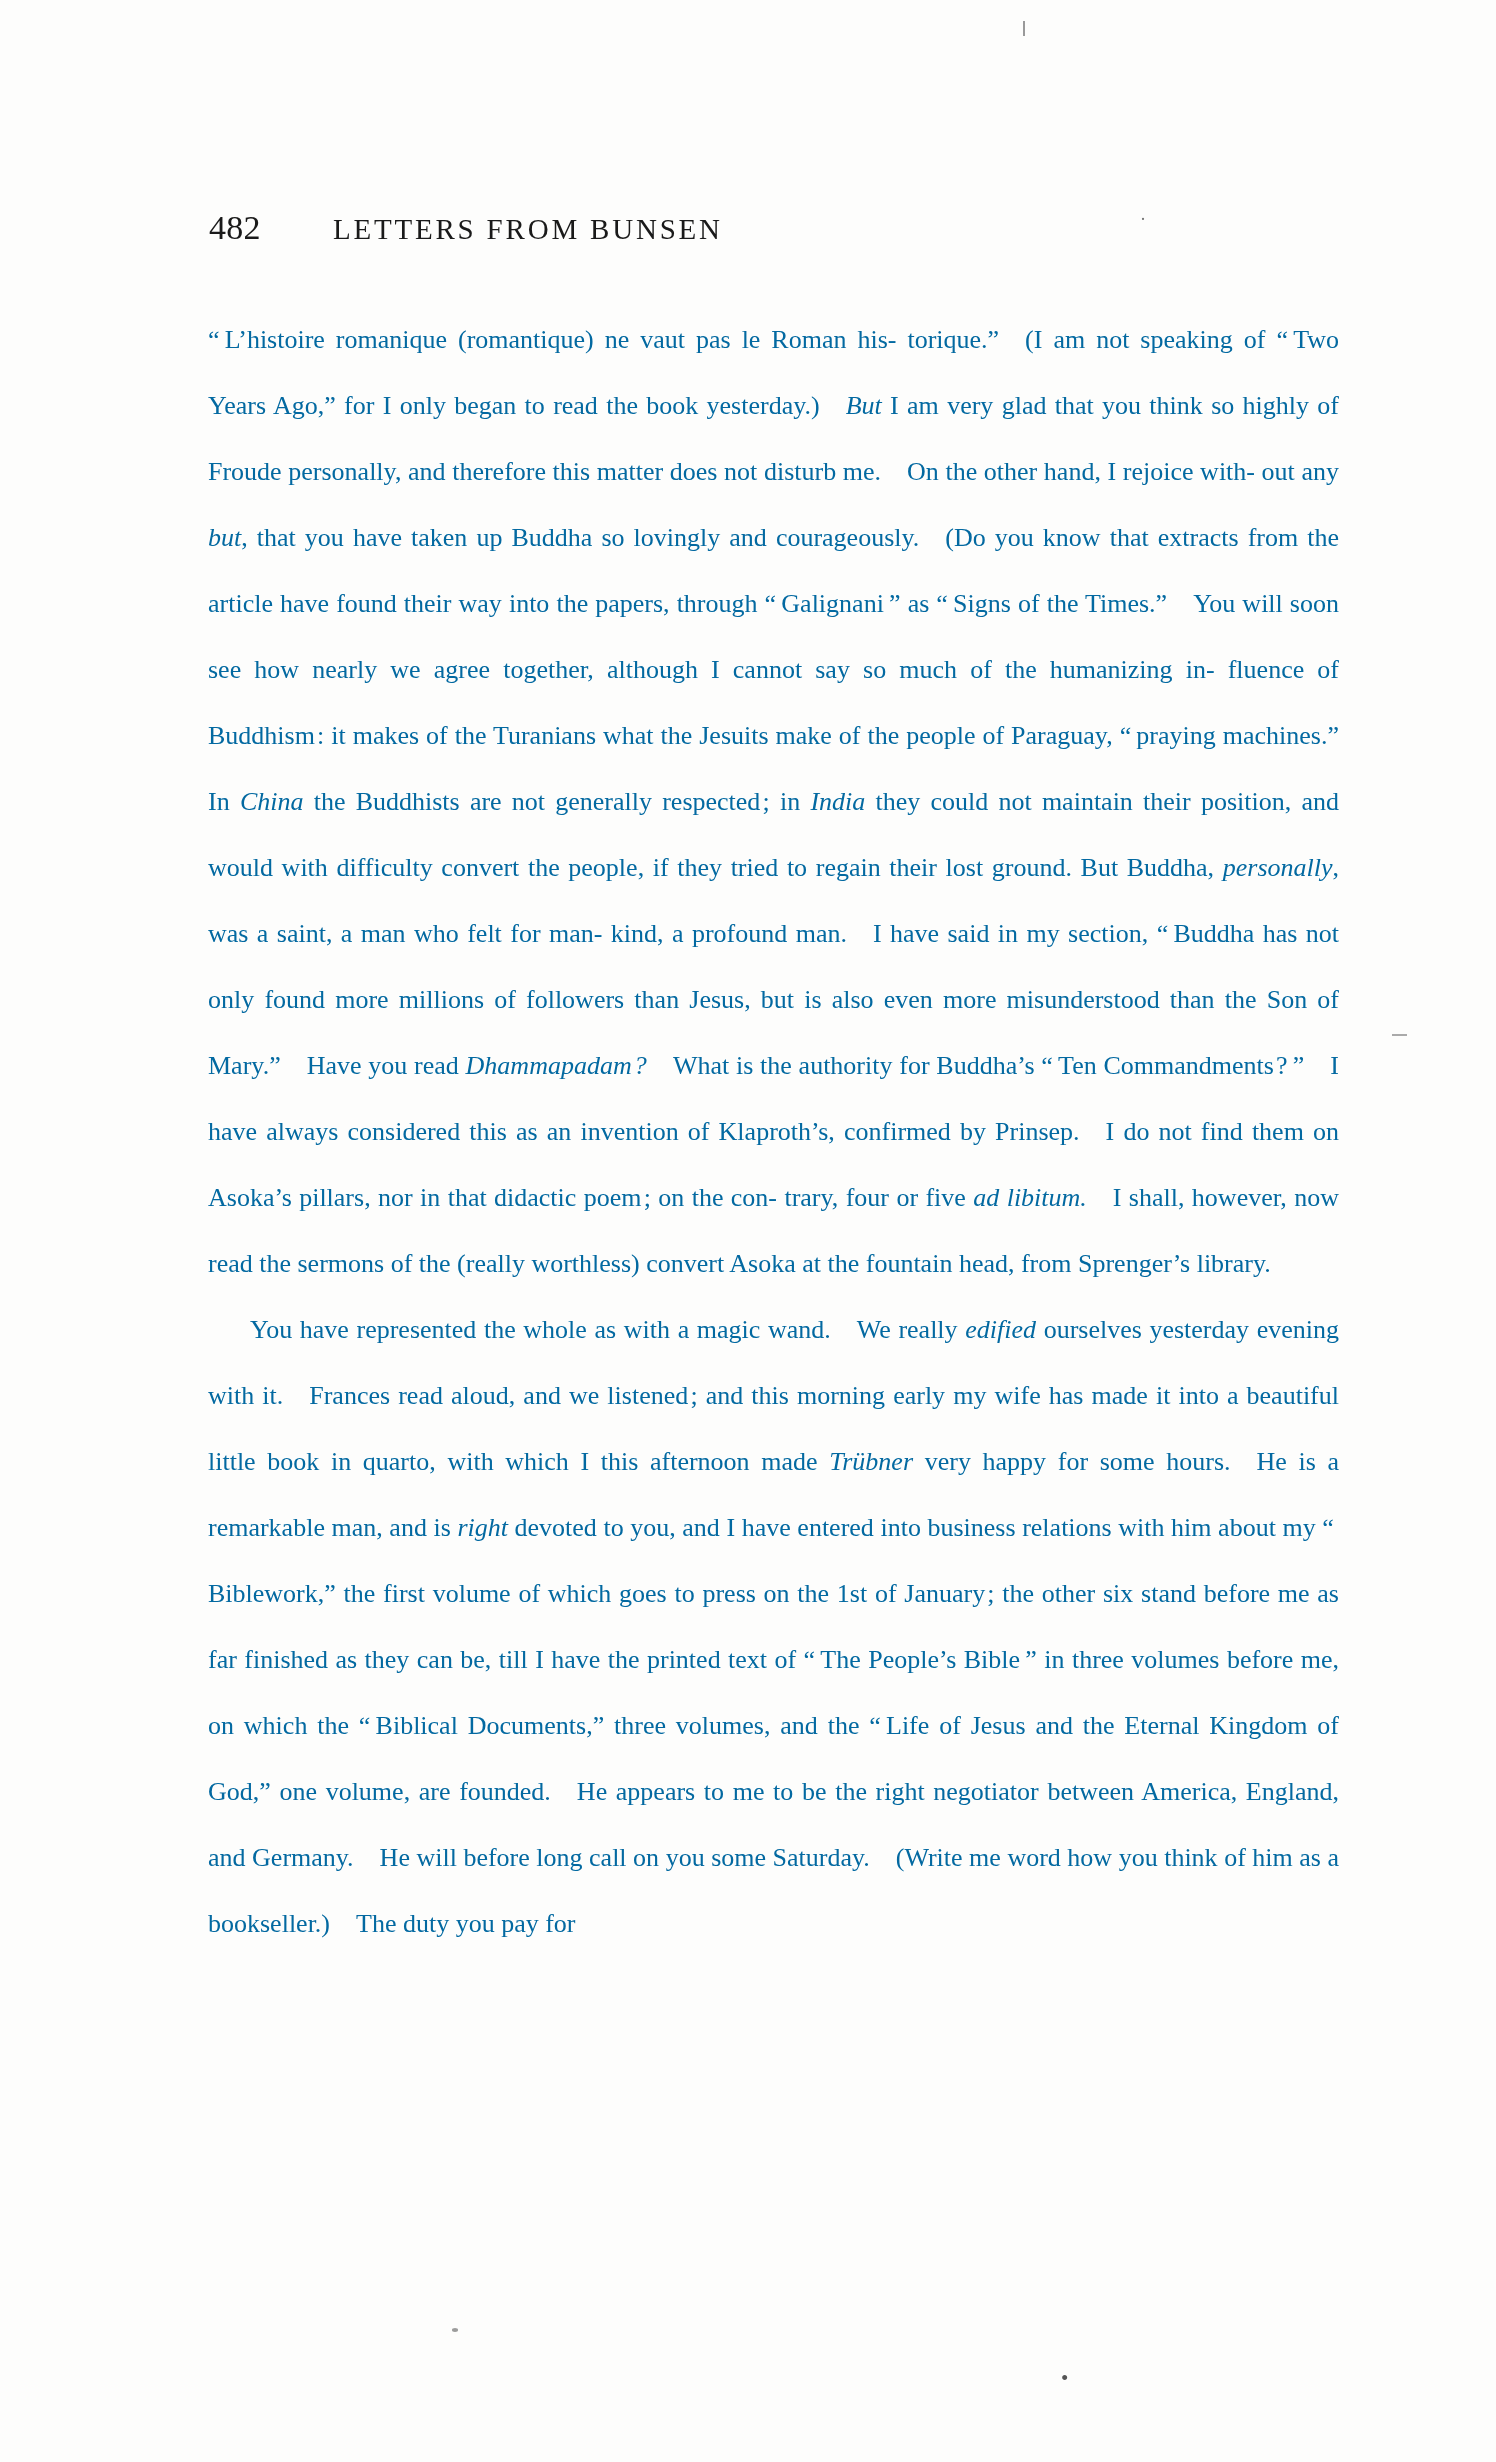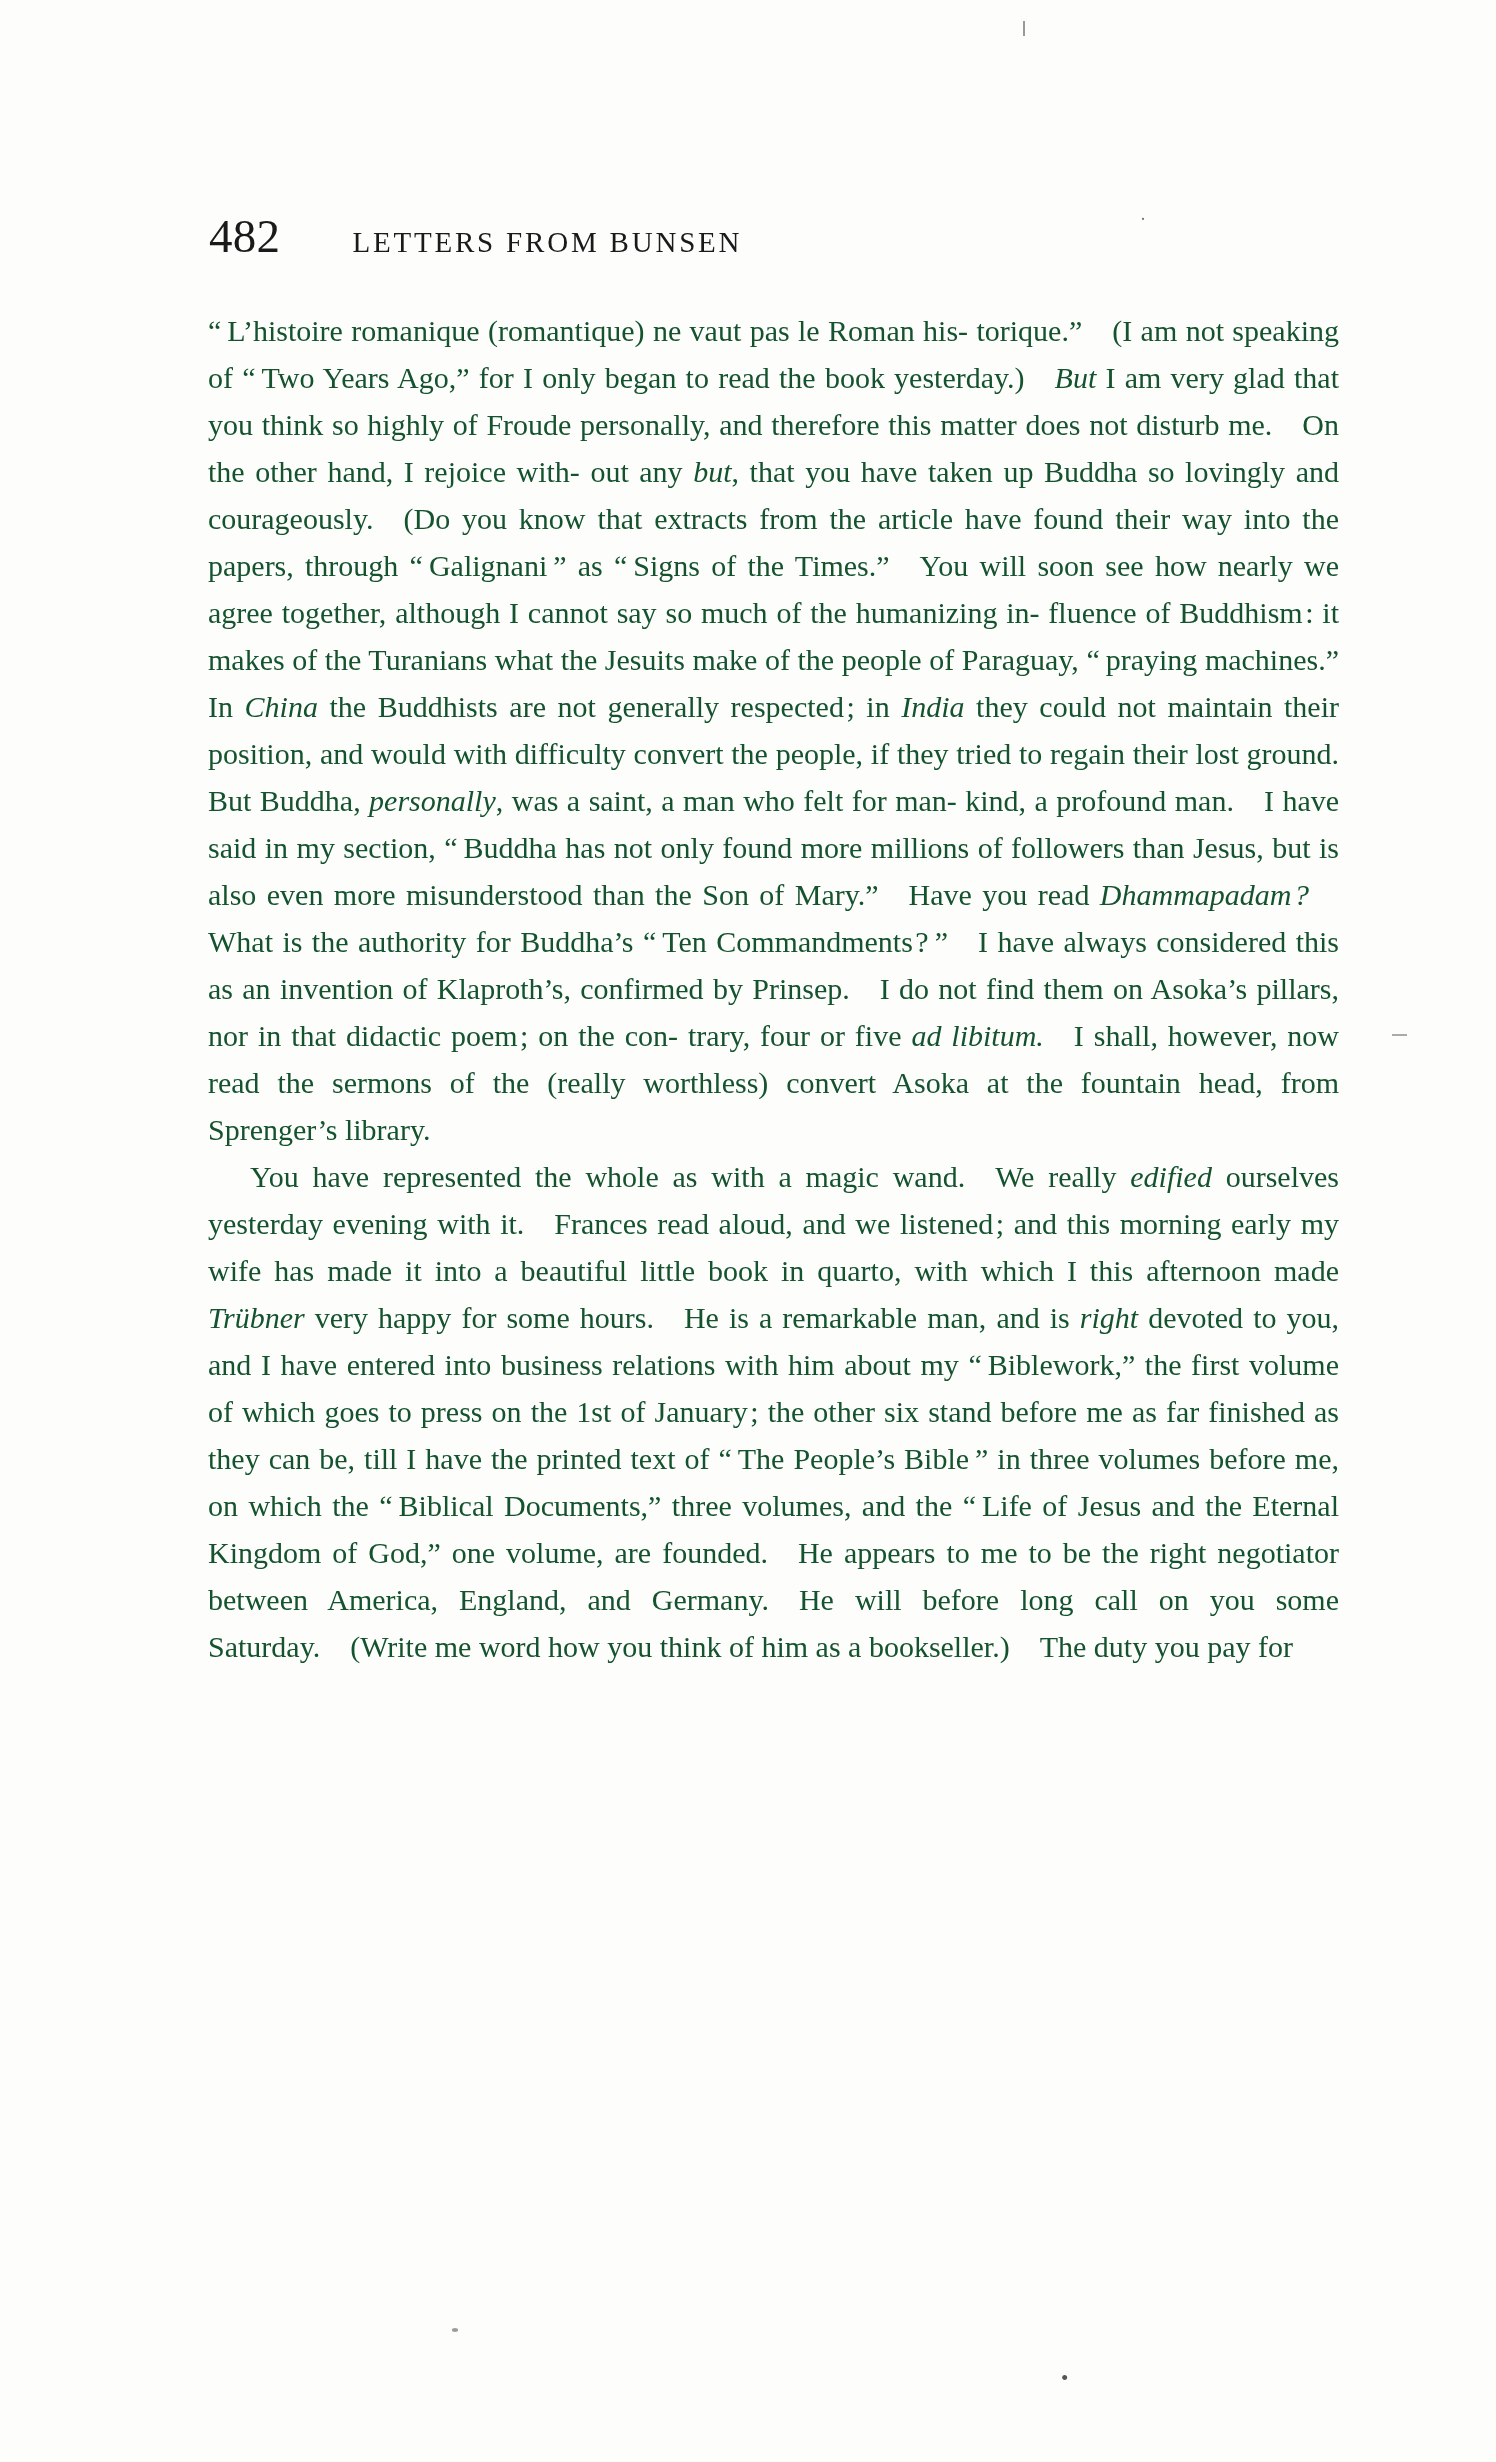--- a/index.html
+++ b/index.html
@@ -24,41 +24,41 @@
   }
   .header {
     position: absolute;
     left: 209px;
     top: 209px;
     width: 1089px;
     display: flex;
     align-items: baseline;
   }
   .folio {
-    font-size: 47px;
+    font-size: 34px;
     letter-spacing: 0.3px;
     font-family: "Liberation Serif", serif;
   }
   .running-title {
     margin-left: 72px;
     font-size: 29px;
     letter-spacing: 2.8px;
     font-family: "Liberation Serif", serif;
   }
   .body-text {
     position: absolute;
     left: 208px;
     top: 307px;
     width: 1131px;
-    font-size: 30px;
-    line-height: 47px;
+    font-size: 26px;
+    line-height: 66px;
     text-align: justify;
     text-justify: inter-word;
     font-family: "Liberation Serif", serif;
-    color: #14532d;
+    color: #0369a1;
   }
   .body-text p {
     margin: 0;
   }
   .body-text p + p {
     margin-top: 0px;
   }
   .indent {
     text-indent: 42px;
   }

